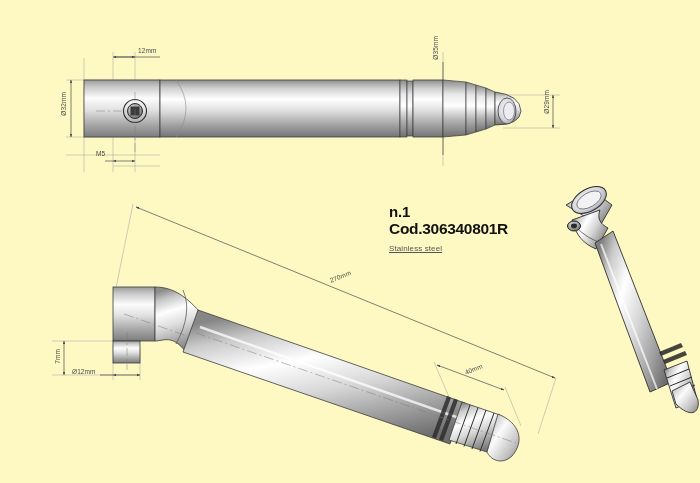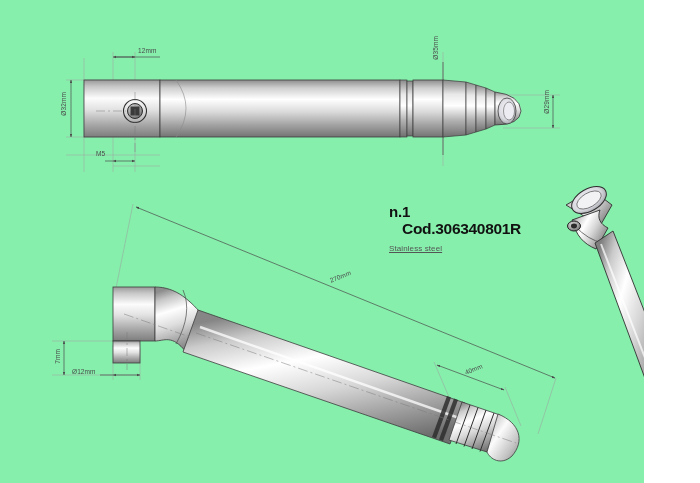--- a/index.html
+++ b/index.html
@@ -2,23 +2,23 @@
 <html><head>
 <meta charset="utf-8">
 <style>
   html, body {
     margin: 0;
     padding: 0;
     background: #ffffff;
   }
   #sheet {
     position: relative;
-    width: 644px;
+    width: 700px;
     height: 483px;
-    background: #86efac;
+    background: #fef9c3;
     font-family: "Liberation Sans", sans-serif;
     overflow: hidden;
   }
   svg.drawing {
     position: absolute;
     left: 0;
     top: 0;
     width: 700px;
     height: 483px;
   }
@@ -35,21 +35,20 @@
     color: #111111;
     line-height: 17px;
     letter-spacing: -0.2px;
   }
   .title-line2 {
     font-size: 15.5px;
     font-weight: bold;
     color: #111111;
     line-height: 18px;
     letter-spacing: -0.3px;
-    margin-left: 13px;
   }
   .title-material {
     font-size: 8px;
     color: #555555;
     margin-top: 6px;
     letter-spacing: 0.1px;
     text-decoration: underline;
   }
   
   .dim {

